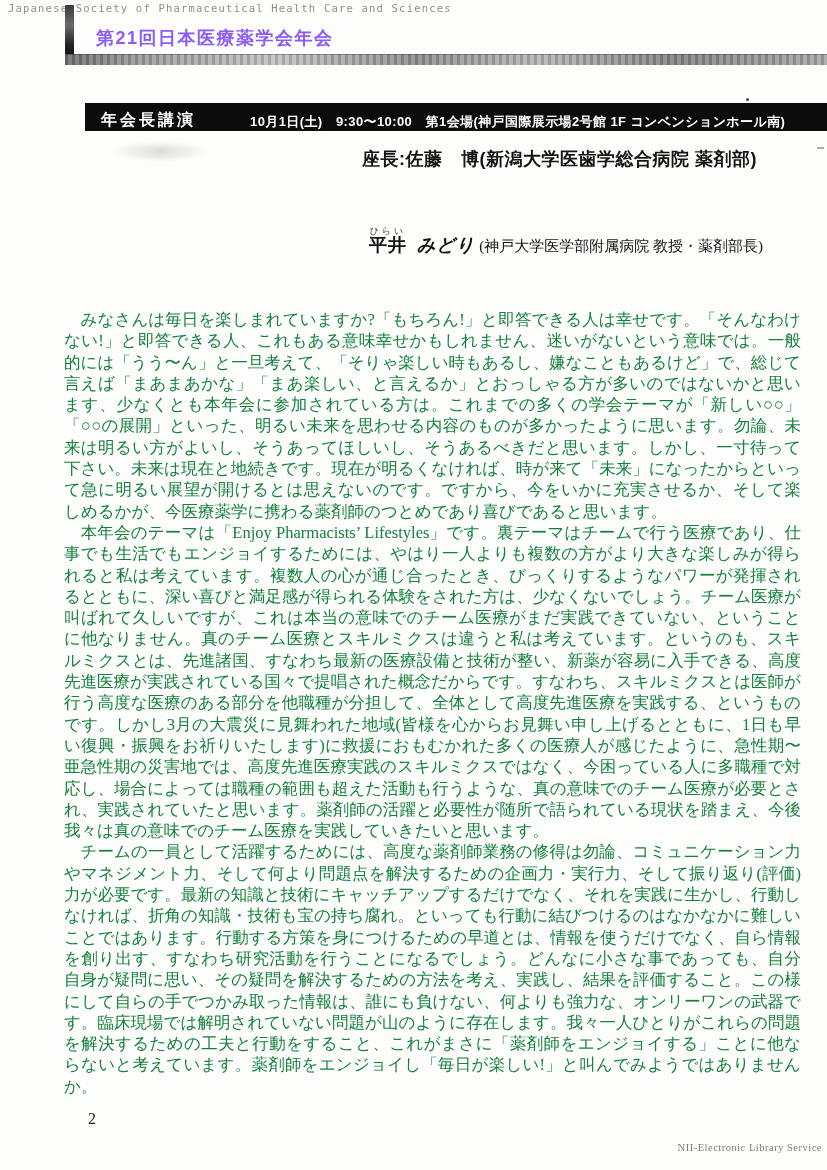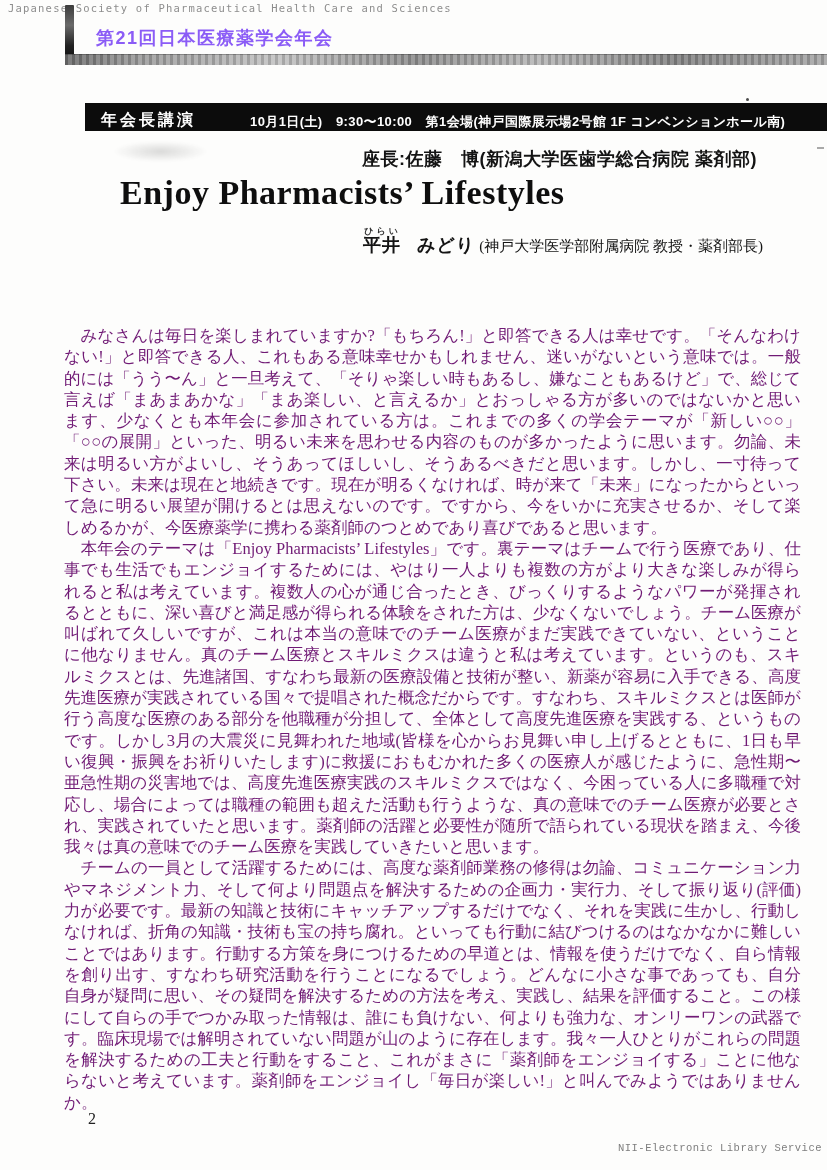--- a/index.html
+++ b/index.html
@@ -78,40 +78,40 @@
 
   .speaker-line {
     position: absolute; right: 64px; top: 226px;
     font-family: "Liberation Serif", "DejaVu Serif", serif;
     color: #141414; white-space: nowrap;
     display: flex; align-items: baseline;
   }
   .speaker-line ruby { ruby-position: over; }
   .speaker-name { font-size: 18px; font-weight: 600; letter-spacing: 1px; }
   .speaker-name rt {
-    font-size: 9px; letter-spacing: 3px; font-weight: 700; color: #333;
-    text-align: right;
+    font-size: 9px; letter-spacing: 3px; font-weight: 400; color: #333;
+    text-align: center;
   }
-  .speaker-given { margin-left: 16px; }
+  .speaker-given { margin-left: 10px; font-style: italic; }
   .speaker-affiliation { font-size: 15px; margin-left: 4px; font-weight: 400; }
 
   .abstract {
-    position: absolute; left: 64px; top: 325px; width: 737px;
+    position: absolute; left: 64px; top: 309px; width: 737px;
     font-size: 16.5px; line-height: 21.3px;
-    text-align: justify; color: #701a75;
+    text-align: justify; color: #15803d;
   }
   .abstract p { margin: 0; }
 
   .page-number {
     position: absolute; left: 88px; top: 1110px;
     font-size: 16px; color: #222;
   }
   .footer-note {
     position: absolute; right: 5px; top: 1142px;
-    font-family: Liberation Mono, monospace;
+    font-family: Liberation Serif, serif;
     font-size: 10.5px; letter-spacing: 0.5px; color: #7d7d7d;
   }
 
   
   .smudge {
     position: absolute; left: 113px; top: 141px; width: 95px; height: 21px;
     background: radial-gradient(ellipse at center, rgba(60,60,60,0.18), rgba(60,60,60,0) 70%);
     filter: blur(1px);
   }
   .dot-a {
@@ -140,21 +140,20 @@
     <span class="session-label">年会長講演</span>
     <span class="session-schedule">10月1日(土)　9:30〜10:00　第1会場(神戸国際展示場2号館 1F コンベンションホール南)</span>
   </div>
 
   <div class="smudge"></div>
   <div class="dot-a"></div>
   <div class="dash-a"></div>
 
   <div class="chair-line">座長:佐藤　博(新潟大学医歯学総合病院 薬剤部)</div>
 
-  <div class="lecture-title">Enjoy Pharmacists’ Lifestyles</div>
 
   <div class="speaker-line">
     <span class="speaker-name"><ruby><span>平井</span><rt>ひらい</rt></ruby><span class="speaker-given">みどり</span></span>
     <span class="speaker-affiliation">(神戸大学医学部附属病院 教授・薬剤部長)</span>
   </div>
 
   <div class="abstract">
     <p>　みなさんは毎日を楽しまれていますか?「もちろん!」と即答できる人は幸せです。「そんなわけない!」と即答できる人、これもある意味幸せかもしれません、迷いがないという意味では。一般的には「うう〜ん」と一旦考えて、「そりゃ楽しい時もあるし、嫌なこともあるけど」で、総じて言えば「まあまあかな」「まあ楽しい、と言えるか」とおっしゃる方が多いのではないかと思います、少なくとも本年会に参加されている方は。これまでの多くの学会テーマが「新しい○○」「○○の展開」といった、明るい未来を思わせる内容のものが多かったように思います。勿論、未来は明るい方がよいし、そうあってほしいし、そうあるべきだと思います。しかし、一寸待って下さい。未来は現在と地続きです。現在が明るくなければ、時が来て「未来」になったからといって急に明るい展望が開けるとは思えないのです。ですから、今をいかに充実させるか、そして楽しめるかが、今医療薬学に携わる薬剤師のつとめであり喜びであると思います。</p>
     <p>　本年会のテーマは「Enjoy Pharmacists’ Lifestyles」です。裏テーマはチームで行う医療であり、仕事でも生活でもエンジョイするためには、やはり一人よりも複数の方がより大きな楽しみが得られると私は考えています。複数人の心が通じ合ったとき、びっくりするようなパワーが発揮されるとともに、深い喜びと満足感が得られる体験をされた方は、少なくないでしょう。チーム医療が叫ばれて久しいですが、これは本当の意味でのチーム医療がまだ実践できていない、ということに他なりません。真のチーム医療とスキルミクスは違うと私は考えています。というのも、スキルミクスとは、先進諸国、すなわち最新の医療設備と技術が整い、新薬が容易に入手できる、高度先進医療が実践されている国々で提唱された概念だからです。すなわち、スキルミクスとは医師が行う高度な医療のある部分を他職種が分担して、全体として高度先進医療を実践する、というものです。しかし3月の大震災に見舞われた地域(皆様を心からお見舞い申し上げるとともに、1日も早い復興・振興をお祈りいたします)に救援におもむかれた多くの医療人が感じたように、急性期〜亜急性期の災害地では、高度先進医療実践のスキルミクスではなく、今困っている人に多職種で対応し、場合によっては職種の範囲も超えた活動も行うような、真の意味でのチーム医療が必要とされ、実践されていたと思います。薬剤師の活躍と必要性が随所で語られている現状を踏まえ、今後我々は真の意味でのチーム医療を実践していきたいと思います。</p>
     <p>　チームの一員として活躍するためには、高度な薬剤師業務の修得は勿論、コミュニケーション力やマネジメント力、そして何より問題点を解決するための企画力・実行力、そして振り返り(評価)力が必要です。最新の知識と技術にキャッチアップするだけでなく、それを実践に生かし、行動しなければ、折角の知識・技術も宝の持ち腐れ。といっても行動に結びつけるのはなかなかに難しいことではあります。行動する方策を身につけるための早道とは、情報を使うだけでなく、自ら情報を創り出す、すなわち研究活動を行うことになるでしょう。どんなに小さな事であっても、自分自身が疑問に思い、その疑問を解決するための方法を考え、実践し、結果を評価すること。この様にして自らの手でつかみ取った情報は、誰にも負けない、何よりも強力な、オンリーワンの武器です。臨床現場では解明されていない問題が山のように存在します。我々一人ひとりがこれらの問題を解決するための工夫と行動をすること、これがまさに「薬剤師をエンジョイする」ことに他ならないと考えています。薬剤師をエンジョイし「毎日が楽しい!」と叫んでみようではありませんか。</p>

